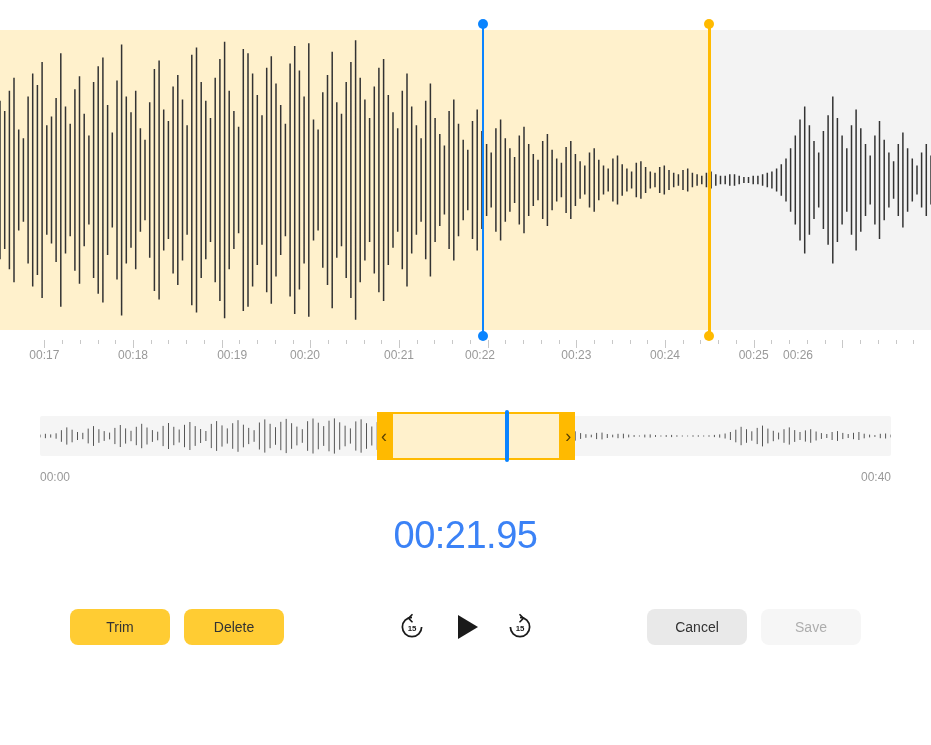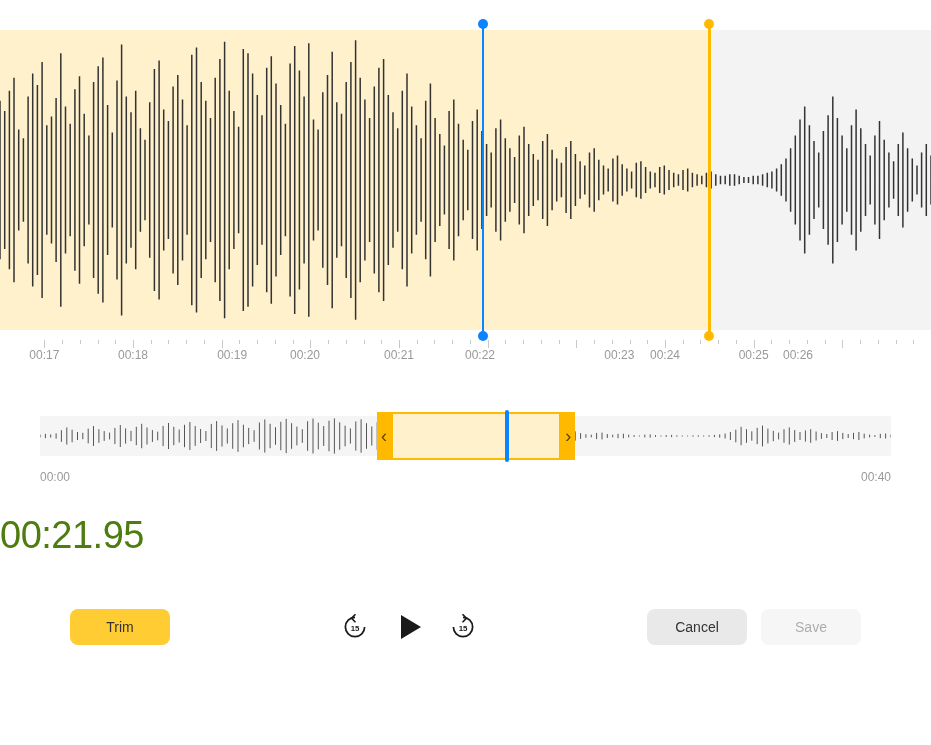--- a/index.html
+++ b/index.html
@@ -179,25 +179,25 @@
       height: 40px;
     }
     .overview-time {
       display: flex;
       justify-content: space-between;
       margin: 4px 40px 0 40px;
       font-size: 12px;
       color: #999;
     }
     .timecode {
-      text-align: left;
+      text-align: center;
       margin-top: 30px;
       font-size: 38px;
       font-weight: 400;
-      color: #4d7c0f;
+      color: #3b82f6;
       letter-spacing: -0.5px;
     }
     .controls {
       display: flex;
       align-items: center;
       justify-content: space-between;
       padding: 0 70px;
       margin-top: 50px;
     }
     .controls-left, .controls-center, .controls-right {
@@ -283,21 +283,21 @@
       <div class="ruler-tick minor" style="left: 505.4px;"></div>
       <div class="ruler-tick minor" style="left: 523.133px;"></div>
       <div class="ruler-tick minor" style="left: 540.867px;"></div>
       <div class="ruler-tick minor" style="left: 558.6px;"></div>
       <div class="ruler-label" style="left: 464px; margin-left: 16px;">00:22</div>
       <div class="ruler-tick" style="left: 576.333px;"></div>
       <div class="ruler-tick minor" style="left: 594.067px;"></div>
       <div class="ruler-tick minor" style="left: 611.8px;"></div>
       <div class="ruler-tick minor" style="left: 629.533px;"></div>
       <div class="ruler-tick minor" style="left: 647.267px;"></div>
-      <div class="ruler-label" style="left: 576.333px; margin-left: 43px;">00:23</div>
+      <div class="ruler-label" style="left: 576.333px;">00:23</div>
       <div class="ruler-tick" style="left: 665px;"></div>
       <div class="ruler-tick minor" style="left: 682.733px;"></div>
       <div class="ruler-tick minor" style="left: 700.467px;"></div>
       <div class="ruler-tick minor" style="left: 718.2px;"></div>
       <div class="ruler-tick minor" style="left: 735.933px;"></div>
       <div class="ruler-label" style="left: 665px;">00:24</div>
       <div class="ruler-tick" style="left: 753.667px;"></div>
       <div class="ruler-tick minor" style="left: 771.4px;"></div>
       <div class="ruler-tick minor" style="left: 789.133px;"></div>
       <div class="ruler-tick minor" style="left: 806.867px;"></div>
@@ -324,20 +324,21 @@
   <div class="overview-time">
     <span>00:00</span>
     <span>00:40</span>
   </div>
 
   <div class="timecode">00:21.95</div>
 
   <div class="controls">
     <div class="controls-left">
       <button class="btn yellow">Trim</button>
+      <button class="btn yellow">Delete</button>
     </div>
     <div class="controls-center">
       <button class="transport-btn skip-btn">
         <svg viewBox="0 0 32 32">
           <path d="M16 5 A11 11 0 1 0 27 16" fill="none" stroke="#1a1a1a" stroke-width="2"></path>
           <path d="M16 2 L12 6 L16 10" fill="none" stroke="#1a1a1a" stroke-width="2" stroke-linecap="round" stroke-linejoin="round"></path>
           <text x="16" y="20" text-anchor="middle" font-size="9" fill="#1a1a1a" font-weight="600">15</text>
         </svg>
       </button>
       <button class="transport-btn play-btn">

